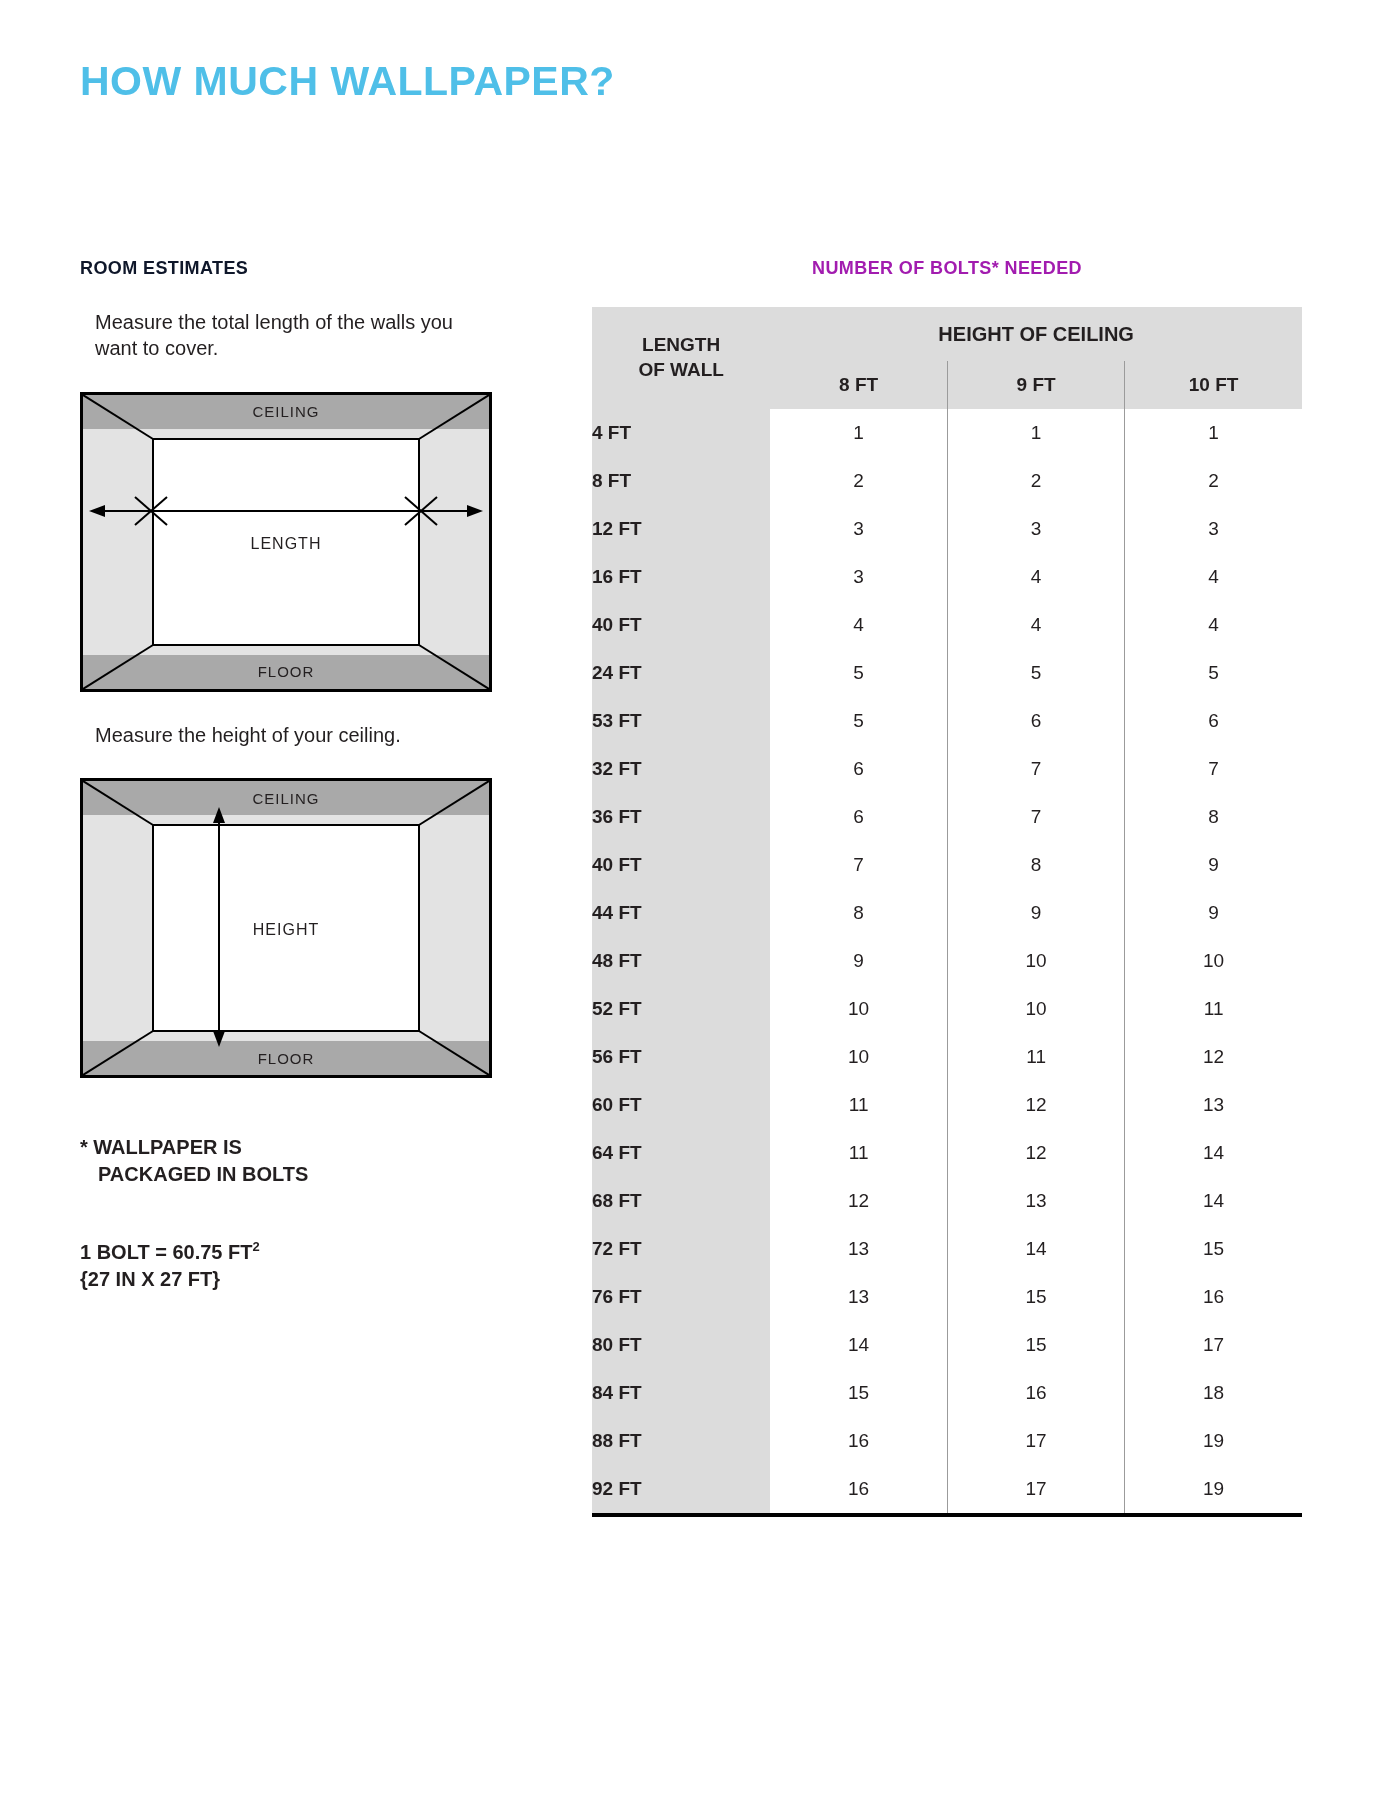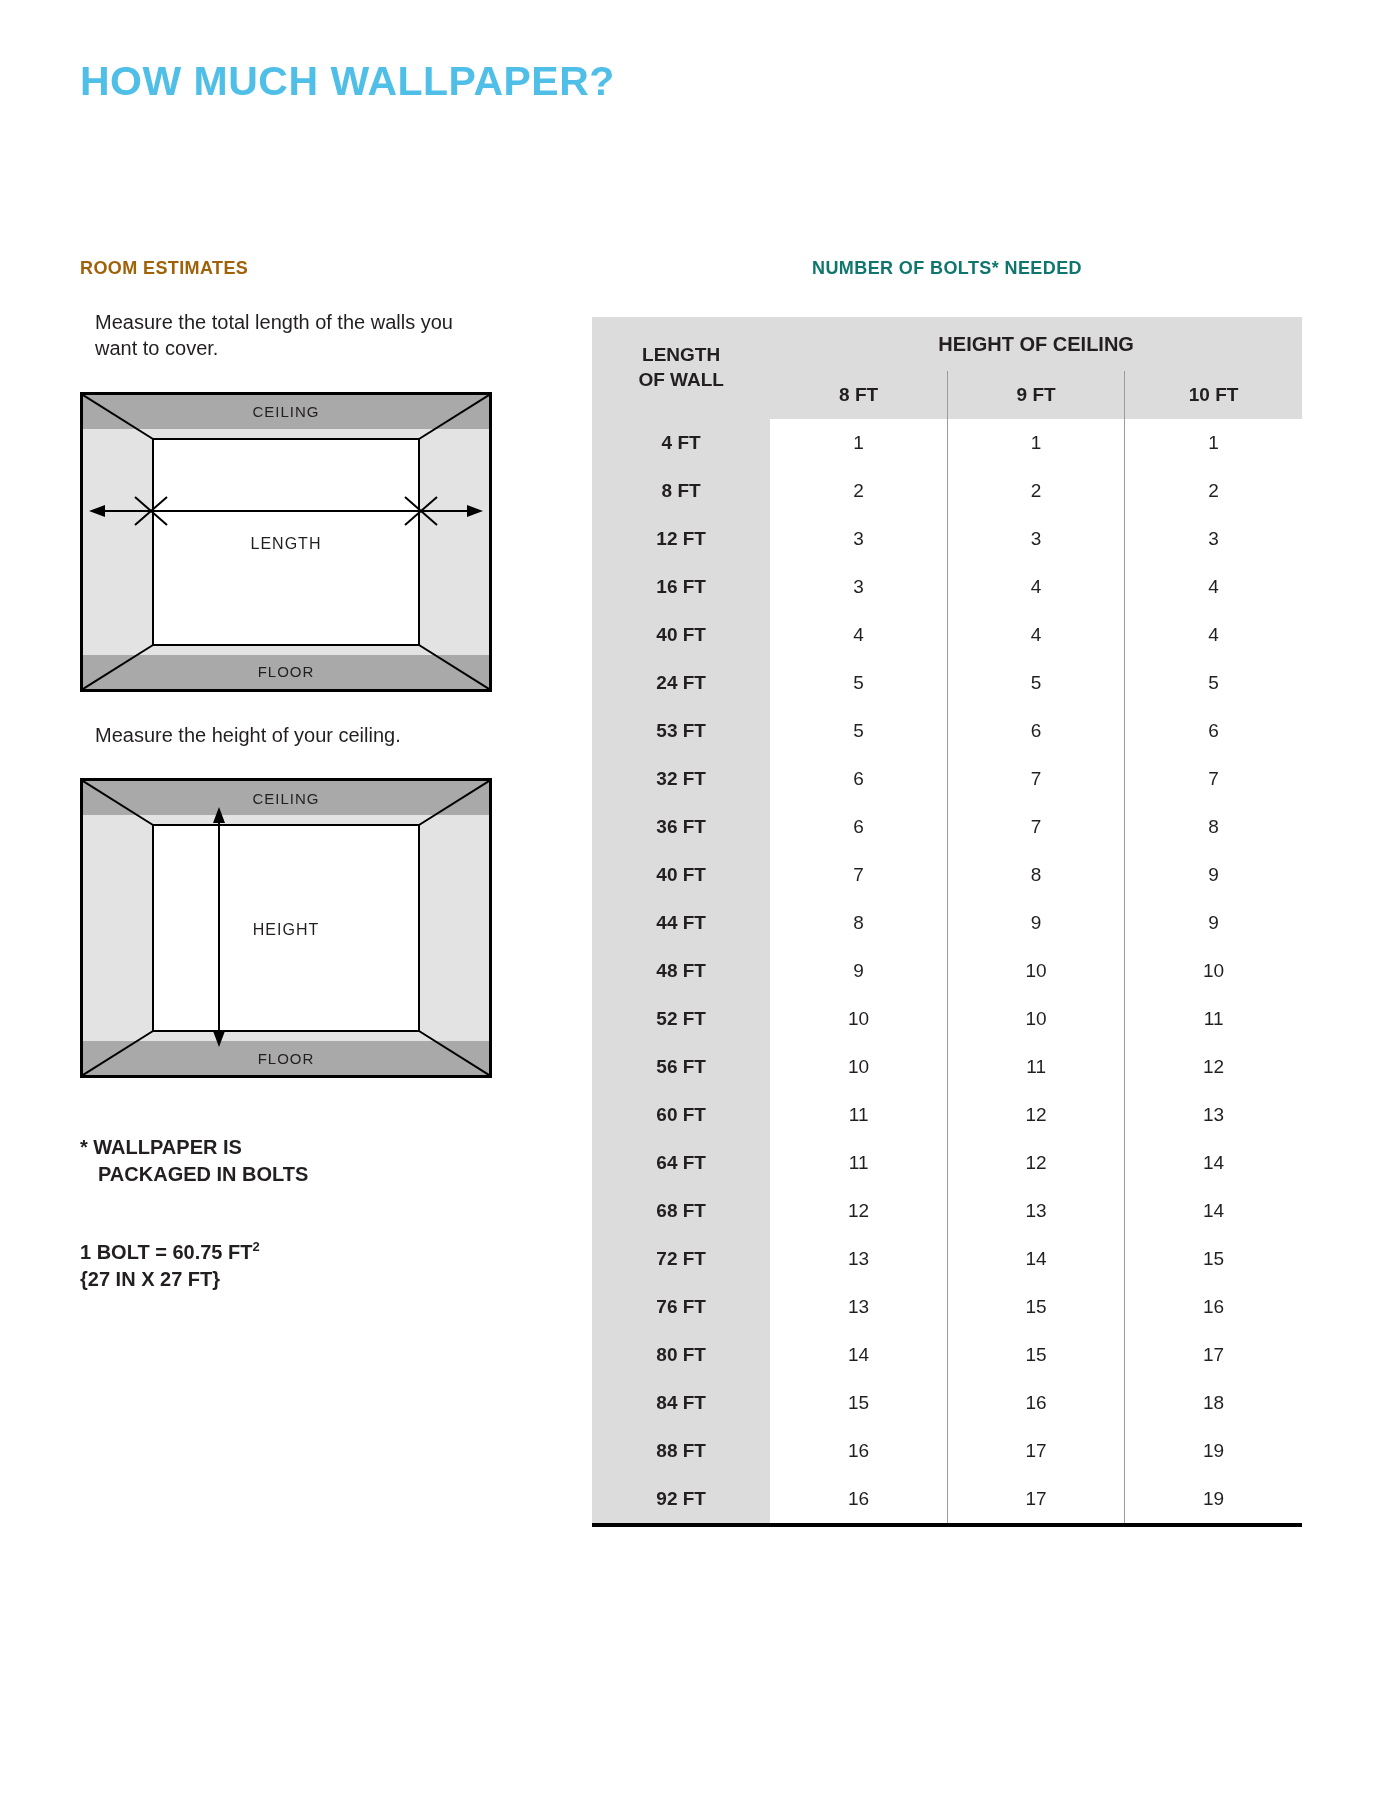--- a/index.html
+++ b/index.html
@@ -31,21 +31,21 @@
   }
   #left-col {
     position: absolute;
     left: 80px;
     top: 258px;
     width: 420px;
   }
   .section-heading {
     font-size: 18px;
     font-weight: bold;
-    color: #a16207;
+    color: #0f172a;
     letter-spacing: 0.4px;
   }
   .body-text {
     font-size: 20px;
     line-height: 1.32;
     color: #231f20;
     margin-top: 30px;
     margin-left: 15px;
   }
   .diagram {
@@ -105,23 +105,23 @@
   #table-wrap {
     position: absolute;
     left: 592px;
     top: 258px;
     width: 710px;
   }
   #table-heading {
     text-align: center;
     font-size: 18px;
     font-weight: bold;
-    color: #0f766e;
+    color: #a21caf;
     letter-spacing: 0.4px;
-    margin-bottom: 38px;
+    margin-bottom: 28px;
   }
   table.bolts {
     border-collapse: collapse;
     width: 710px;
     table-layout: fixed;
   }
   table.bolts th, table.bolts td {
     border: 0;
     padding: 0;
   }
@@ -155,21 +155,21 @@
     text-align: center;
     height: 48px;
     border-bottom: 4px solid #000;
     border-right: 1px solid #000;
   }
   .hdr-sub.sep { border-left: 1px solid #9b9b9b; }
   td.len-cell {
     background: #dcdcdc;
     font-size: 19px;
     font-weight: bold;
-    text-align: center;
+    text-align: left;
     height: 48px;
     border-right: 4px solid #000;
     border-left: 1px solid #000;
     border-bottom: 1px solid #ffffff;
   }
   td.val-cell {
     font-size: 19px;
     text-align: center;
     height: 48px;
     border-bottom: 1px solid #231f20;

